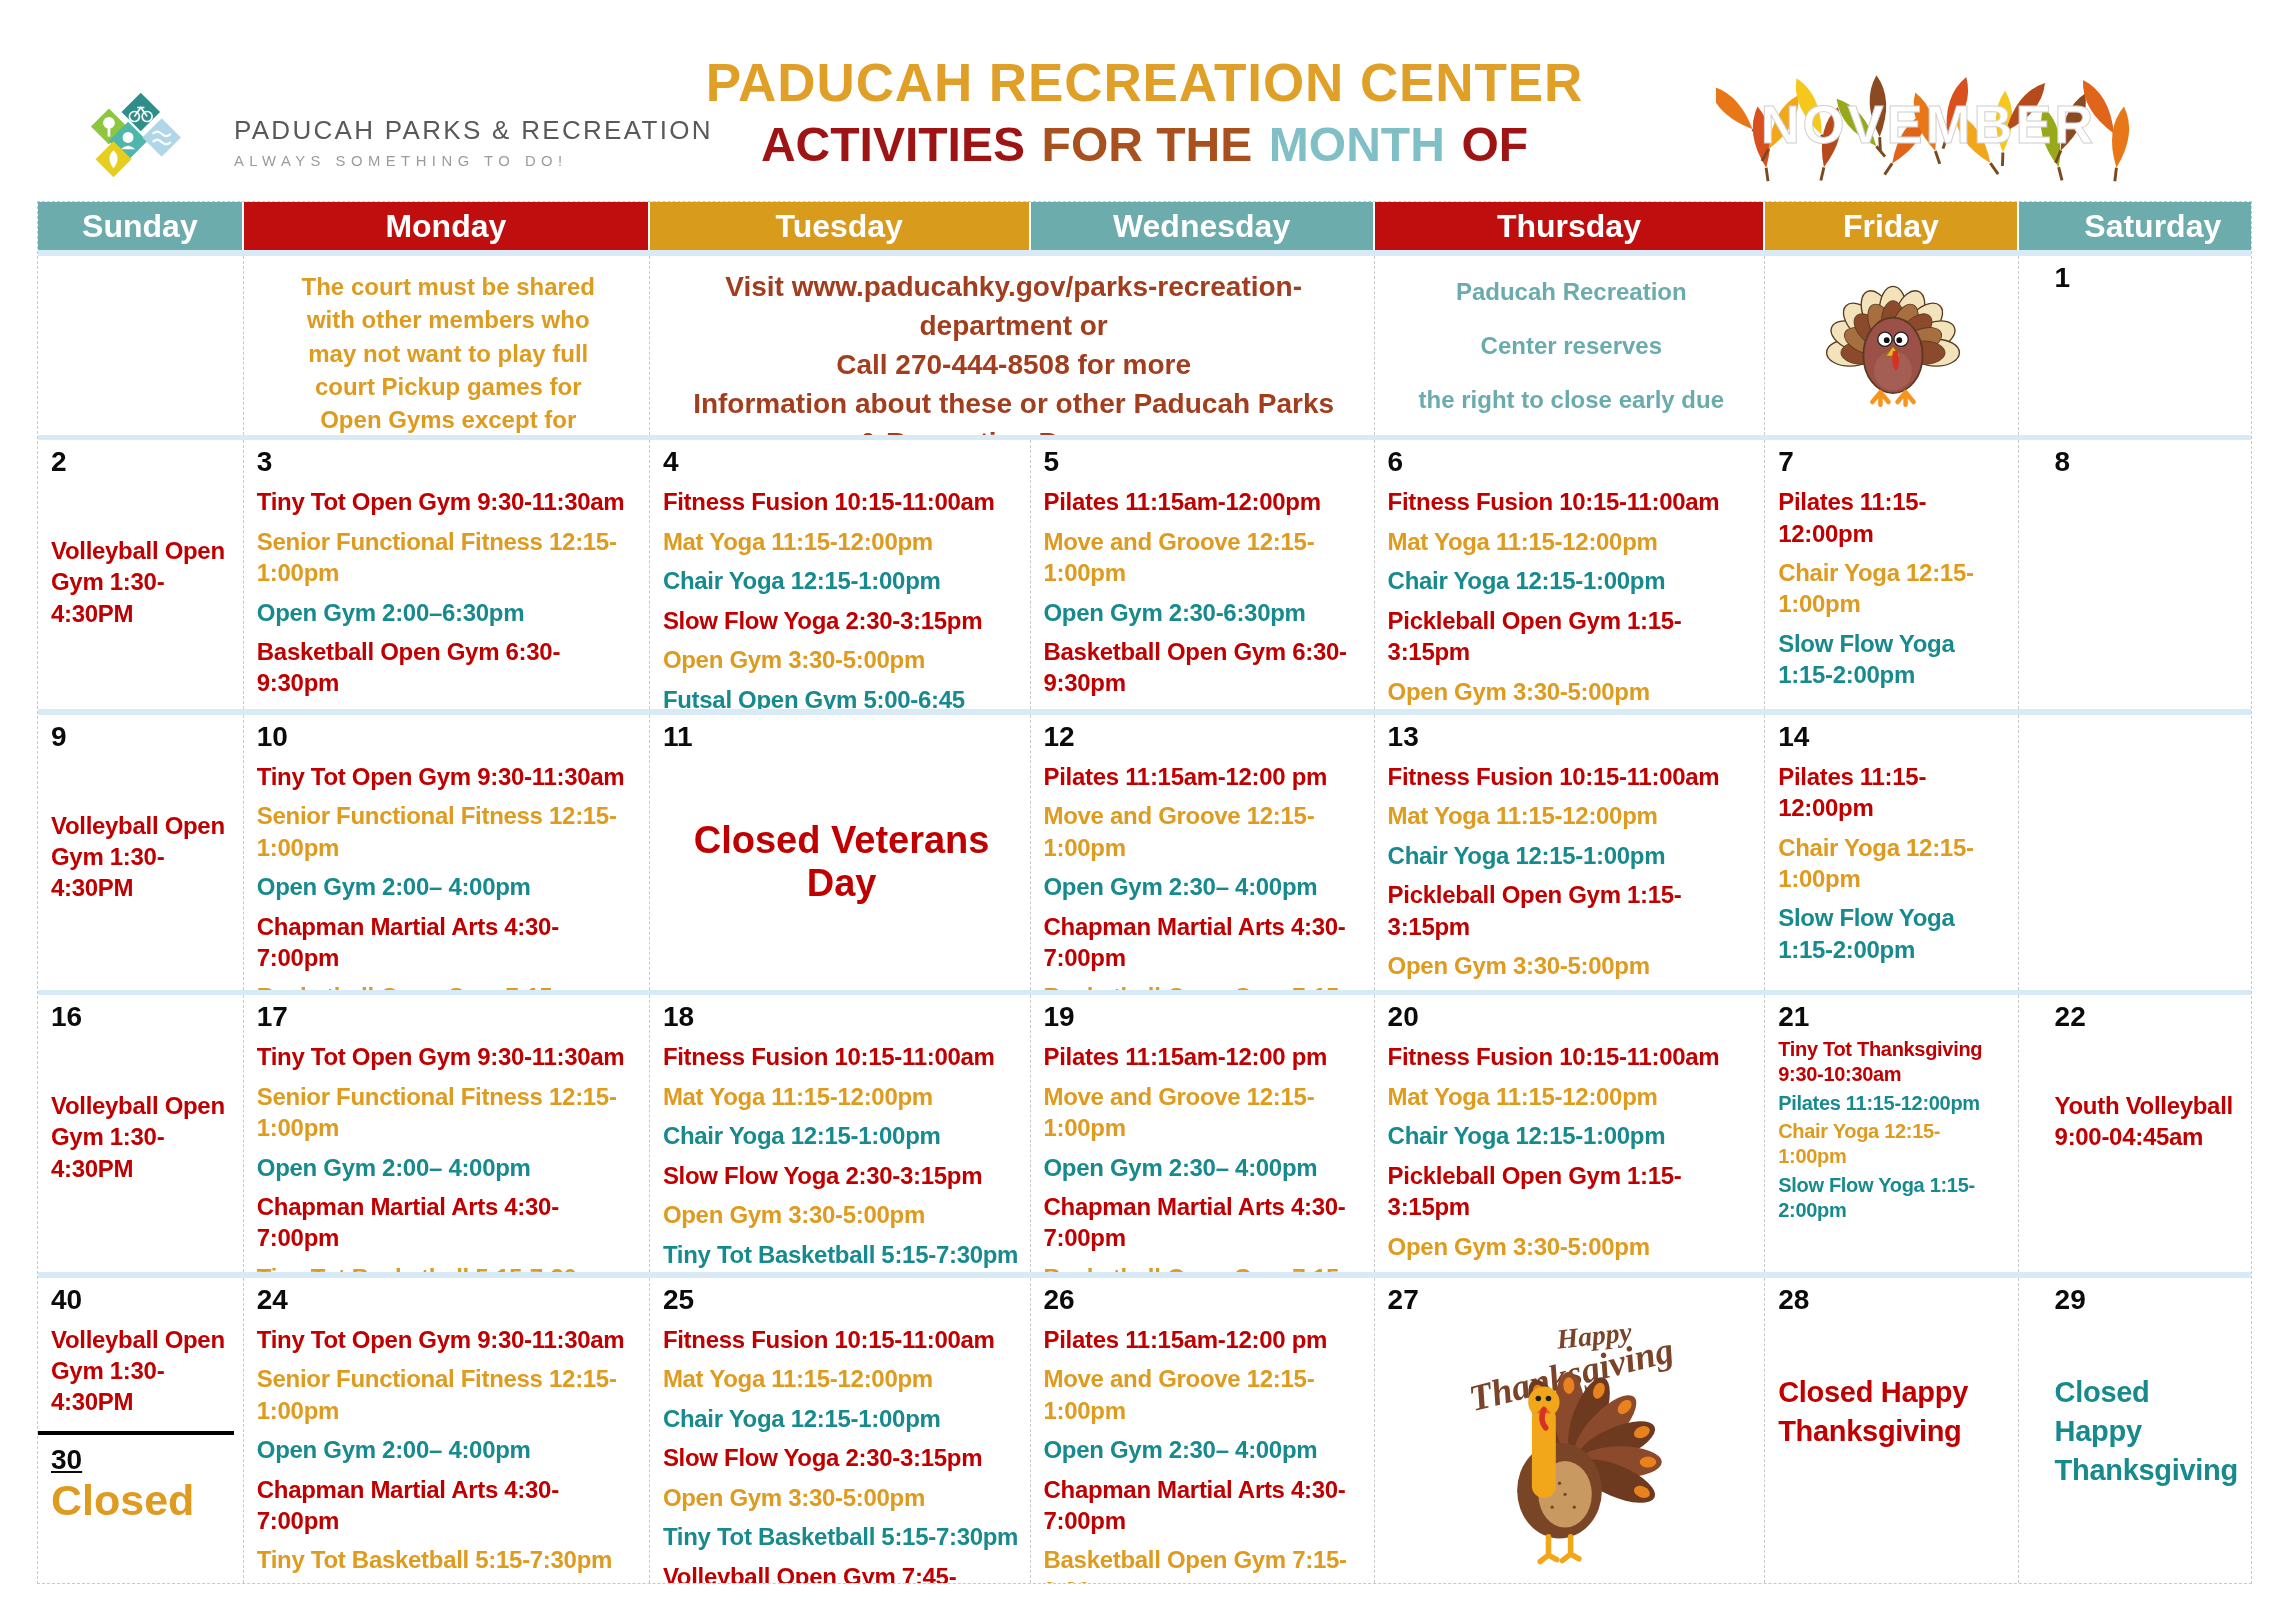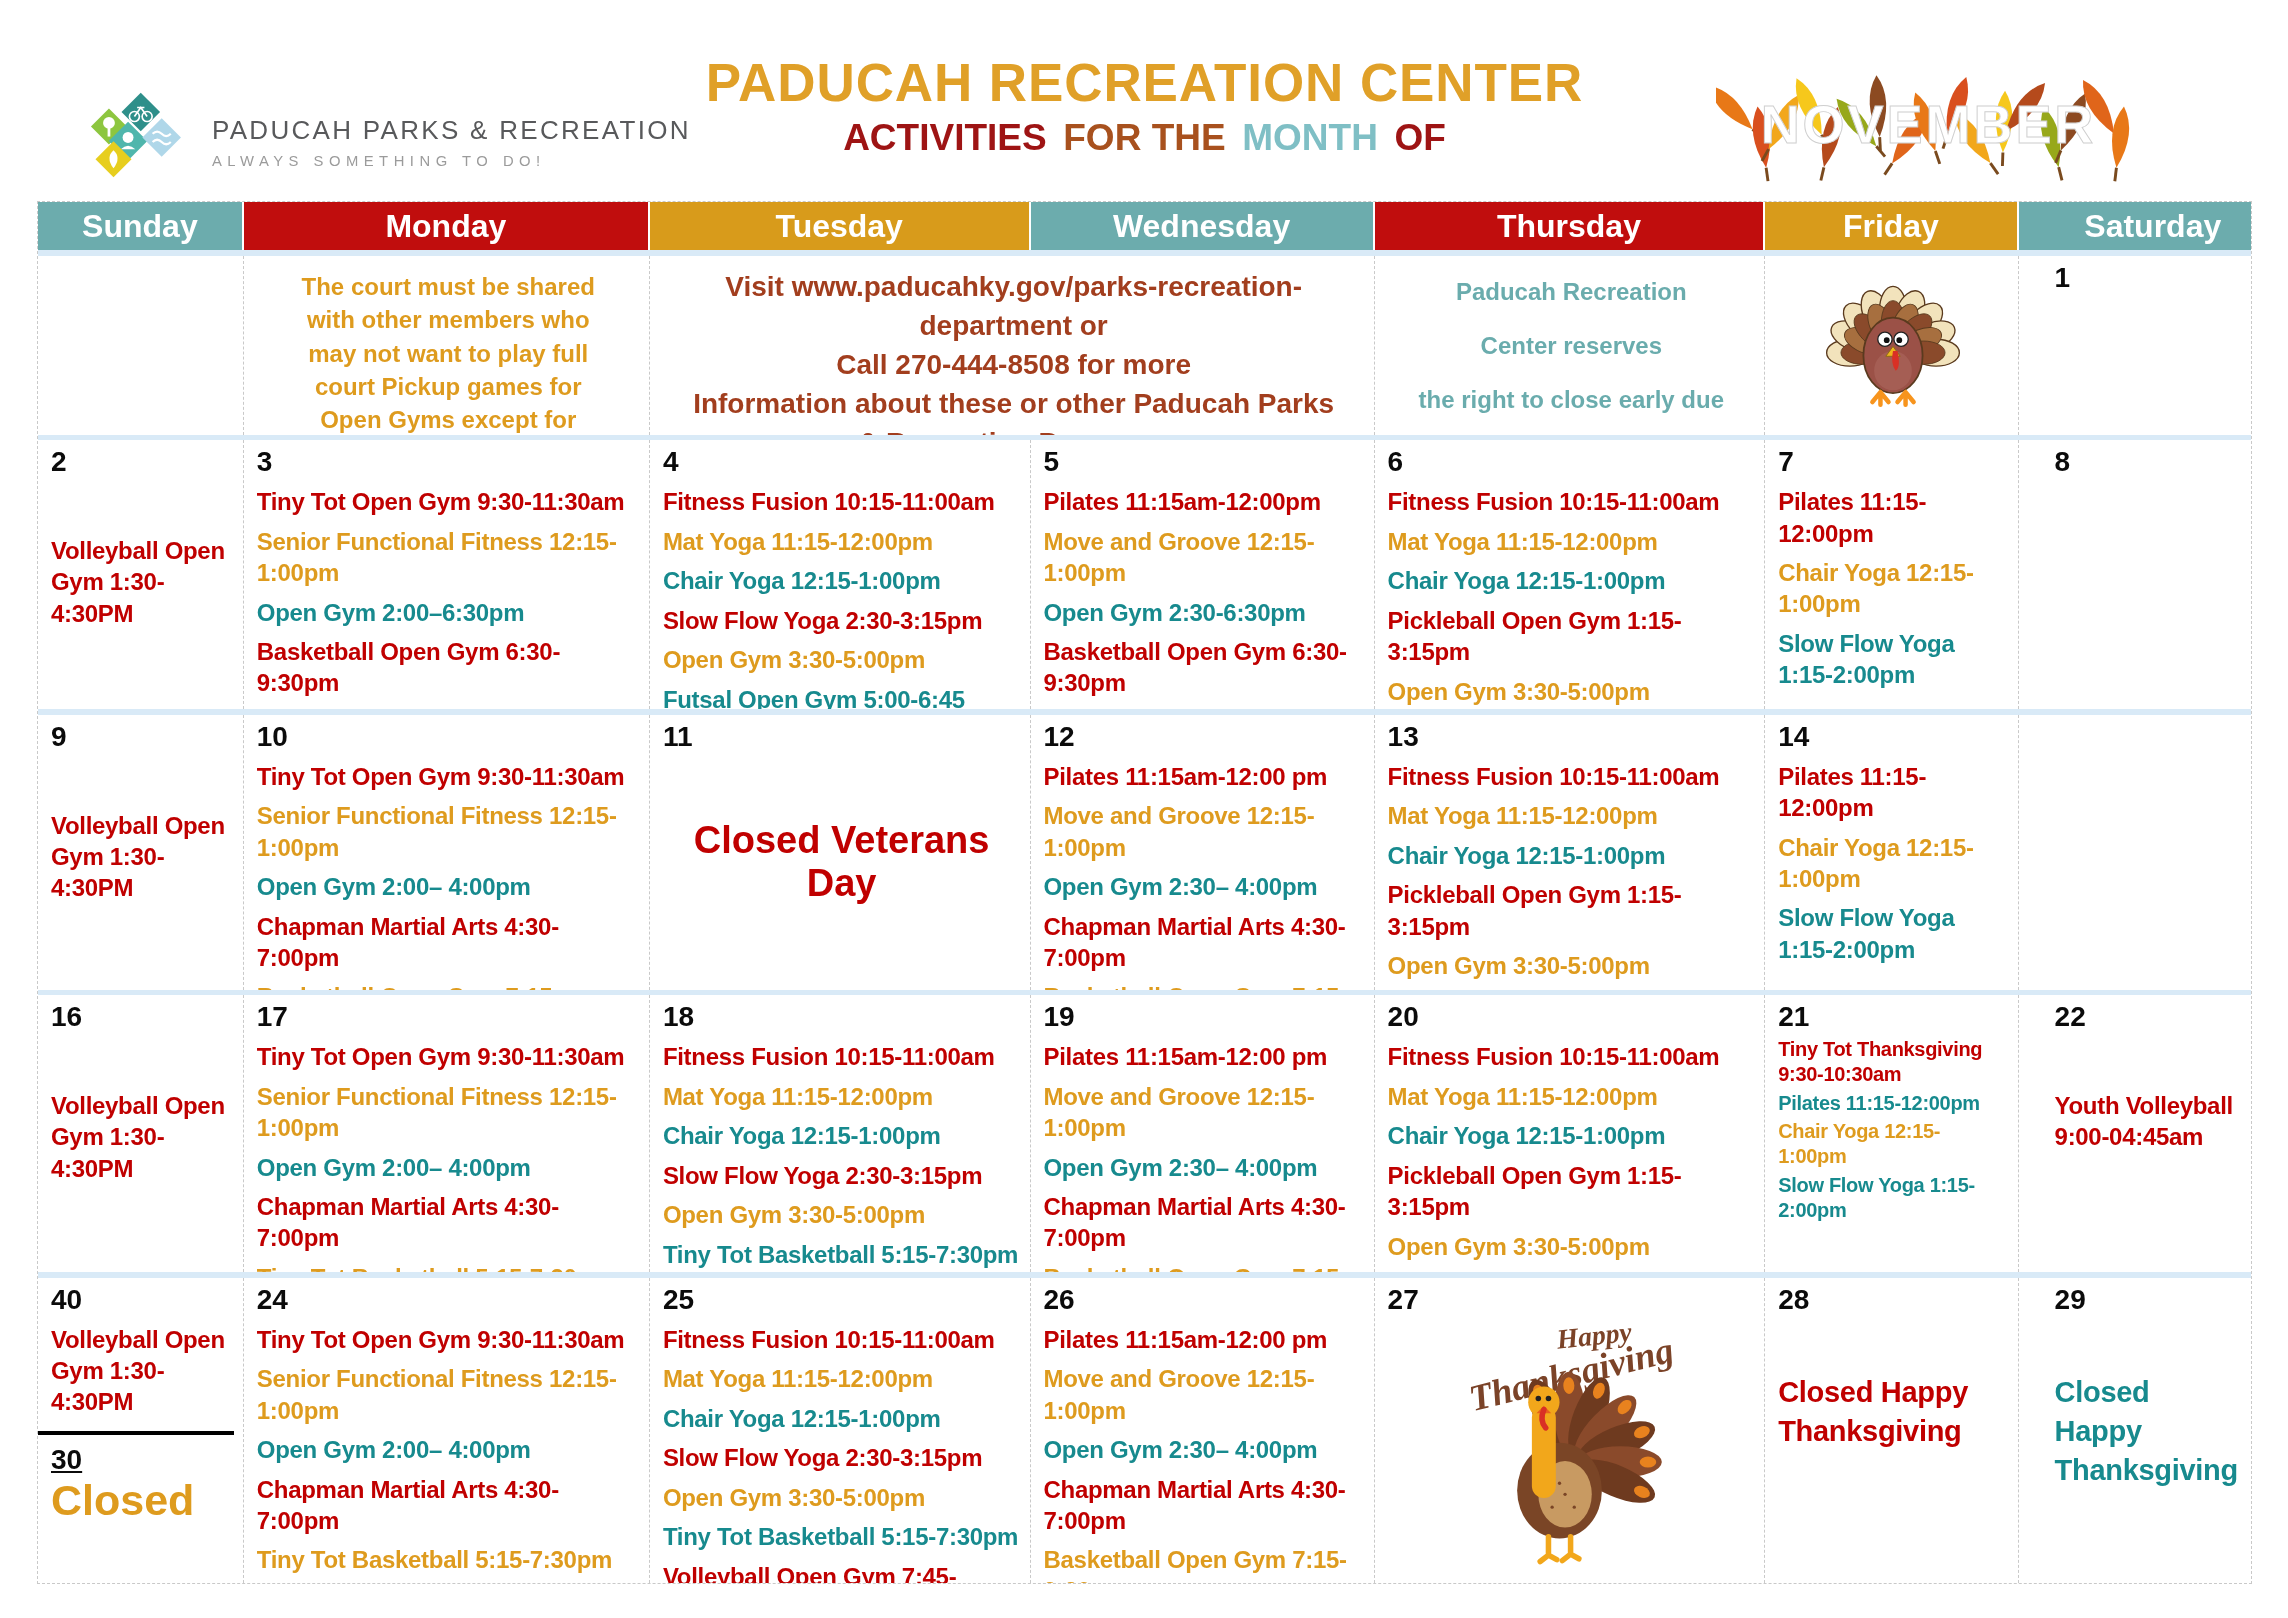--- a/index.html
+++ b/index.html
@@ -2,26 +2,26 @@
 <html style="font-size:14.8px"><head>
 <meta charset="utf-8">
 <style>
   html,body{margin:0;padding:0;background:#fff;}
   .page{position:relative;width:2289px;height:1619px;background:#fff;overflow:hidden;
         font-family:"Liberation Sans","DejaVu Sans",sans-serif;}
   
   .hdr{position:absolute;top:0;left:0;right:0;height:201px;}
   .logo{position:absolute;left:81px;top:92px;display:flex;align-items:center;}
   .logo-mark{width:125px;height:100px;}
-  .logo-text{margin-left:6px;}
+  .logo-text{margin-left:28px;}
   .logo-name{font-size:26px;color:#58595B;letter-spacing:2.3px;font-weight:500;}
   .logo-tag{font-size:14.8px;color:#9b9b9b;letter-spacing:5.5px;margin-top:6.5px;}
   .title{position:absolute;left:0;right:0;top:52px;text-align:center;font-weight:bold;}
   .title1{font-size:53px;color:#E0A028;letter-spacing:0.9px;}
-  .title2{font-size:37px;margin-top:3.7px;}
+  .title2{font-size:48px;margin-top:3.7px;}
   .title2 span{margin:0 8.3px;}
   .t-red{color:#9E1414;}
   .t-sienna{color:#A8511E;}
   .t-teal{color:#7FBFC5;}
   .banner{position:absolute;right:148px;top:57px;width:425px;height:137px;}
   .banner svg{width:100%;height:100%;}
   
   .grid{position:absolute;left:37px;top:201px;width:2215px;display:grid;box-sizing:border-box;
         grid-template-columns:9.3% 18.35% 17.2% 15.55% 17.65% 11.45% 10.5%;
         grid-template-rows:48px 5.5px 179px 5.5px 269px 5.5px 275px 5.5px 277px 5.5px 305px;

